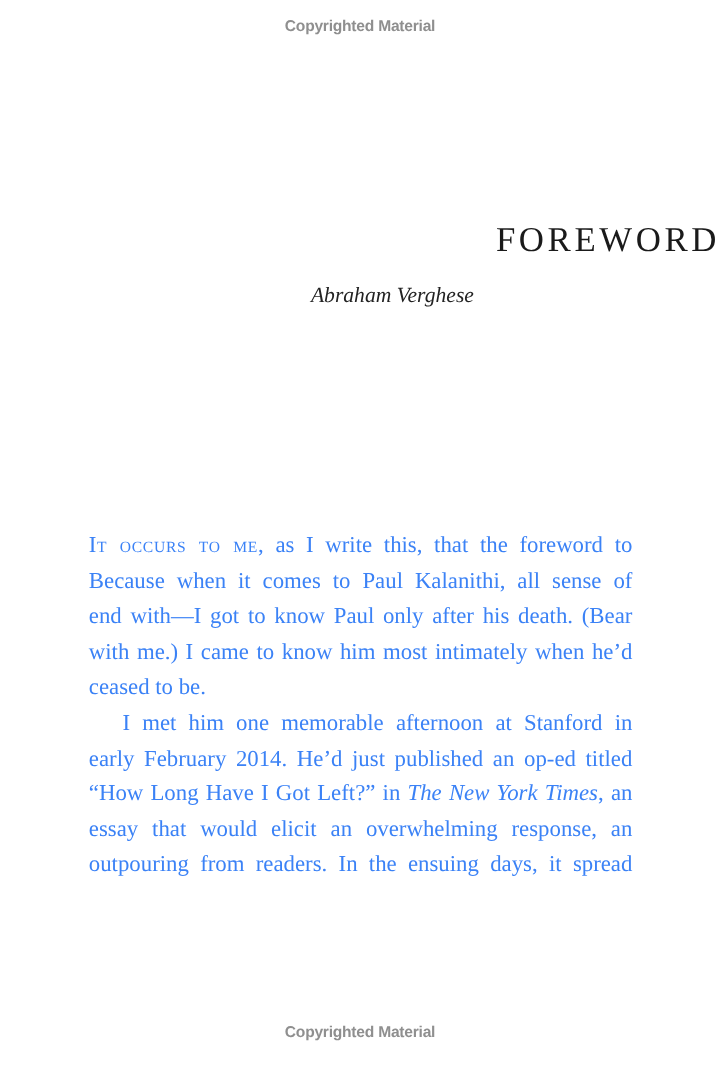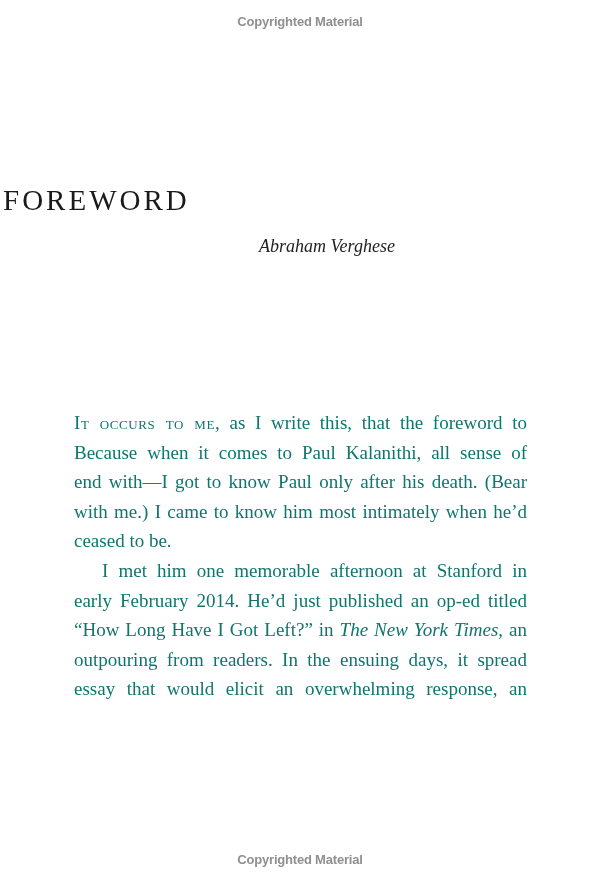--- a/index.html
+++ b/index.html
@@ -26,21 +26,21 @@
     letter-spacing: -0.2px;
     color: #8f8f8f;
   }
   .copyright.top { top: 14px; }
   .copyright.bottom { top: 852px; }
   .title {
     position: absolute;
     top: 184px;
     left: 0;
     width: 100%;
-    text-align: left;
+    text-align: right;
     font-family: "Liberation Serif", serif;
     font-weight: normal;
     font-size: 29px;
     letter-spacing: 3px;
     padding-left: 3px; 
     box-sizing: border-box;
     color: #1a1a1a;
   }
   .byline {
     position: absolute;
@@ -48,26 +48,26 @@
     left: 0;
     width: 100%;
     text-align: center;
     font-style: italic;
     font-size: 18px;
     color: #222222;
     padding-left: 27px;
   }
   .body-block {
     position: absolute;
-    top: 408px;
+    top: 440px;
     left: 74px;
     width: 453px;
     font-size: 19px;
     line-height: 29.6px;
-    color: #0f766e;
+    color: #3b82f6;
   }
   .line {
     text-align: justify;
     text-align-last: justify;
   }
   .line.last {
     text-align-last: left;
   }
   .line.indent {
     text-indent: 28px;
@@ -96,21 +96,21 @@
       <div class="line">Because when it comes to Paul Kalanithi, all sense of</div>
       <div class="line">end with—I got to know Paul only after his death. (Bear</div>
       <div class="line">with me.) I came to know him most intimately when he’d</div>
       <div class="line last">ceased to be.</div>
     </div>
 
     <div>
       <div class="line indent">I met him one memorable afternoon at Stanford in</div>
       <div class="line">early February 2014. He’d just published an op-ed titled</div>
       <div class="line"><span>“How Long Have I Got Left?” in </span><i>The New York Times</i><span>, an</span></div>
+      <div class="line">essay that would elicit an overwhelming response, an</div>
       <div class="line">outpouring from readers. In the ensuing days, it spread</div>
-      <div class="line">essay that would elicit an overwhelming response, an</div>
     </div>
 
   </div>
 
   <div class="copyright bottom">Copyrighted Material</div>
 
 </div>
 
 </body></html>

